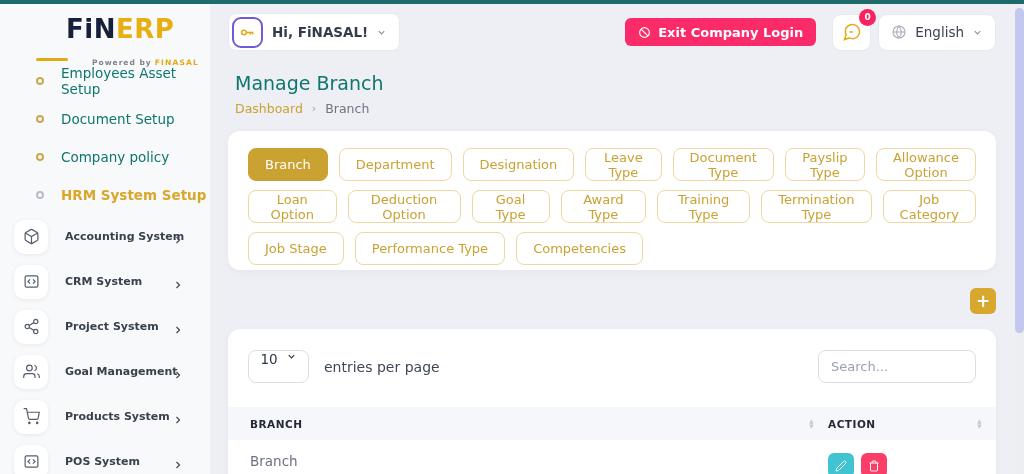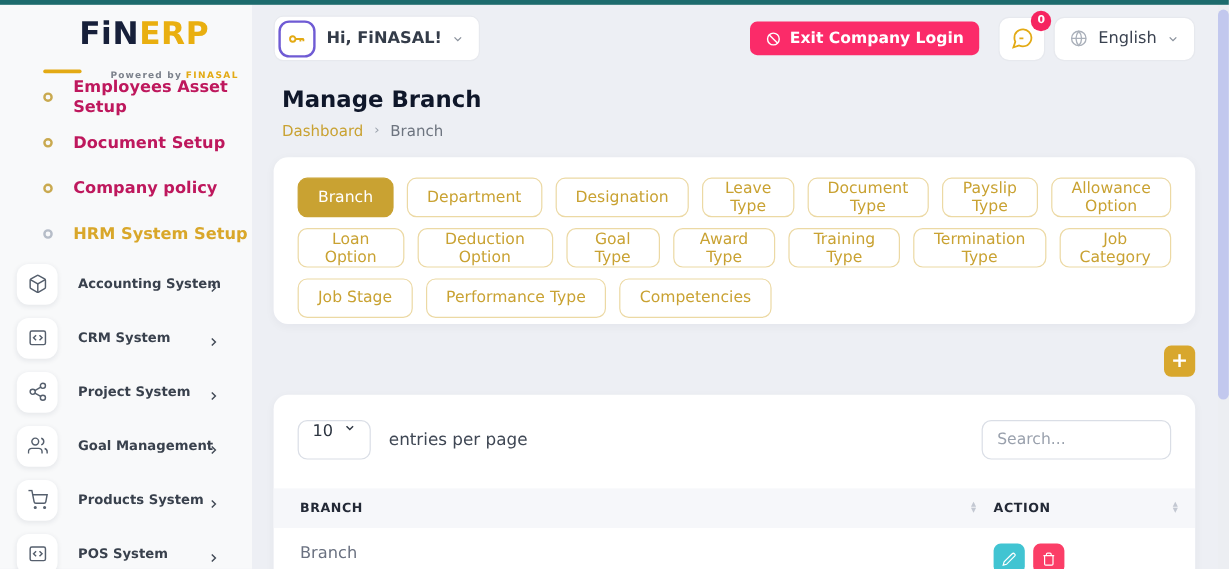--- a/index.html
+++ b/index.html
@@ -19,21 +19,21 @@
   .logo .fin { color:#17203a;margin-left:30px; } .logo .erp { color:#e9af10; }
   .powered { display:flex; margin-top:14px;gap:14px; }
   .powered-dash { width:32px; height:3px; background:#e3aa14; border-radius:2px; margin-right:10px; }
   .powered-text { font-size:7.5px; letter-spacing:1px; color:#7c828c; font-weight:700; }
   .powered-text b { color:#e3aa14; margin-left:3px; letter-spacing:1.2px; }
 
   .nav { margin-top:2px; }
   .sub-item { height:38px; display:flex; align-items:center; padding-left:36px; cursor:pointer; }
   .bullet { width:8px; height:8px; border-radius:50%; border:2px solid #c9a94f; margin-right:17px; flex:none; }
   .sub-item.active .bullet { border-color:#b6bdc8; }
-  .sub-label { font-size:13.5px; color:#be185d; font-weight:700; }
+  .sub-label { font-size:13.5px; color:#0f766e; font-weight:400; }
   .sub-item.active .sub-label { color:#d9a72a; font-weight:700; }
 
   .main-item { height:45px; display:flex; align-items:center; padding-left:14px; position:relative; cursor:pointer; }
   .icon-box { width:34px; height:34px; background:#ffffff; border-radius:10px; display:flex; align-items:center;
     justify-content:center; box-shadow:0 1px 4px rgba(25,35,60,.08); flex:none; }
   .icon-box svg { stroke:#555f6d; }
   .main-label { font-size:11px; color:#39414d; font-weight:700; margin-left:17px; }
   .chev-right { position:absolute; right:26px; top:50%; margin-top:-6px; }
 
   
@@ -51,21 +51,21 @@
     height:28px; padding:0 13px; font-size:13px; font-weight:600; cursor:pointer; font-family:inherit; }
   .exit-btn svg { margin-right:7px; }
   .chat-btn { position:relative; width:39px; height:37px; background:#fff; border:1px solid #e7e9ee; border-radius:9px;
     margin-left:16px; display:flex; align-items:center; justify-content:center; cursor:pointer; }
   .badge { position:absolute; top:-6px; right:-6px; min-width:17px; height:17px; background:#f62460; color:#fff;
     font-size:9px; font-weight:700; border-radius:50%; display:flex; align-items:center; justify-content:center; }
   .lang-btn { display:flex; align-items:center; height:37px; background:#fff; border:1px solid #e7e9ee;
     border-radius:9px; margin-left:7px; padding:0 12px; cursor:pointer; }
   .lang-label { font-size:13.5px; color:#3a4250; margin:0 8px; }
 
-  .page-title { font-size:19px; font-weight:700; color:#0f172a; margin:16px 0 7px 7px; }
+  .page-title { font-size:19px; font-weight:400; color:#0f766e; margin:16px 0 7px 7px; }
   .breadcrumb { margin-left:7px; font-size:12.5px; display:flex; align-items:center; }
   .bc-home { color:#c9a232; cursor:pointer; }
   .bc-sep { color:#9aa1ac; margin:0 9px; font-size:11px; }
   .bc-cur { color:#6d747f; }
 
   .card { background:#fff; border-radius:12px; box-shadow:0 2px 8px rgba(25,35,60,.04); }
   .tabs-card { margin-top:15px; padding:17px 20px 8px 20px; height:139px; }
   .tab-row { display:flex; gap:11px; margin-bottom:9px; }
   .tab { height:33px; display:inline-flex; align-items:center; padding:0 16px; border-radius:8px;
     border:1px solid #ecd9a4; background:#fff; color:#c9a232; font-size:13px; font-family:inherit; cursor:pointer; }

